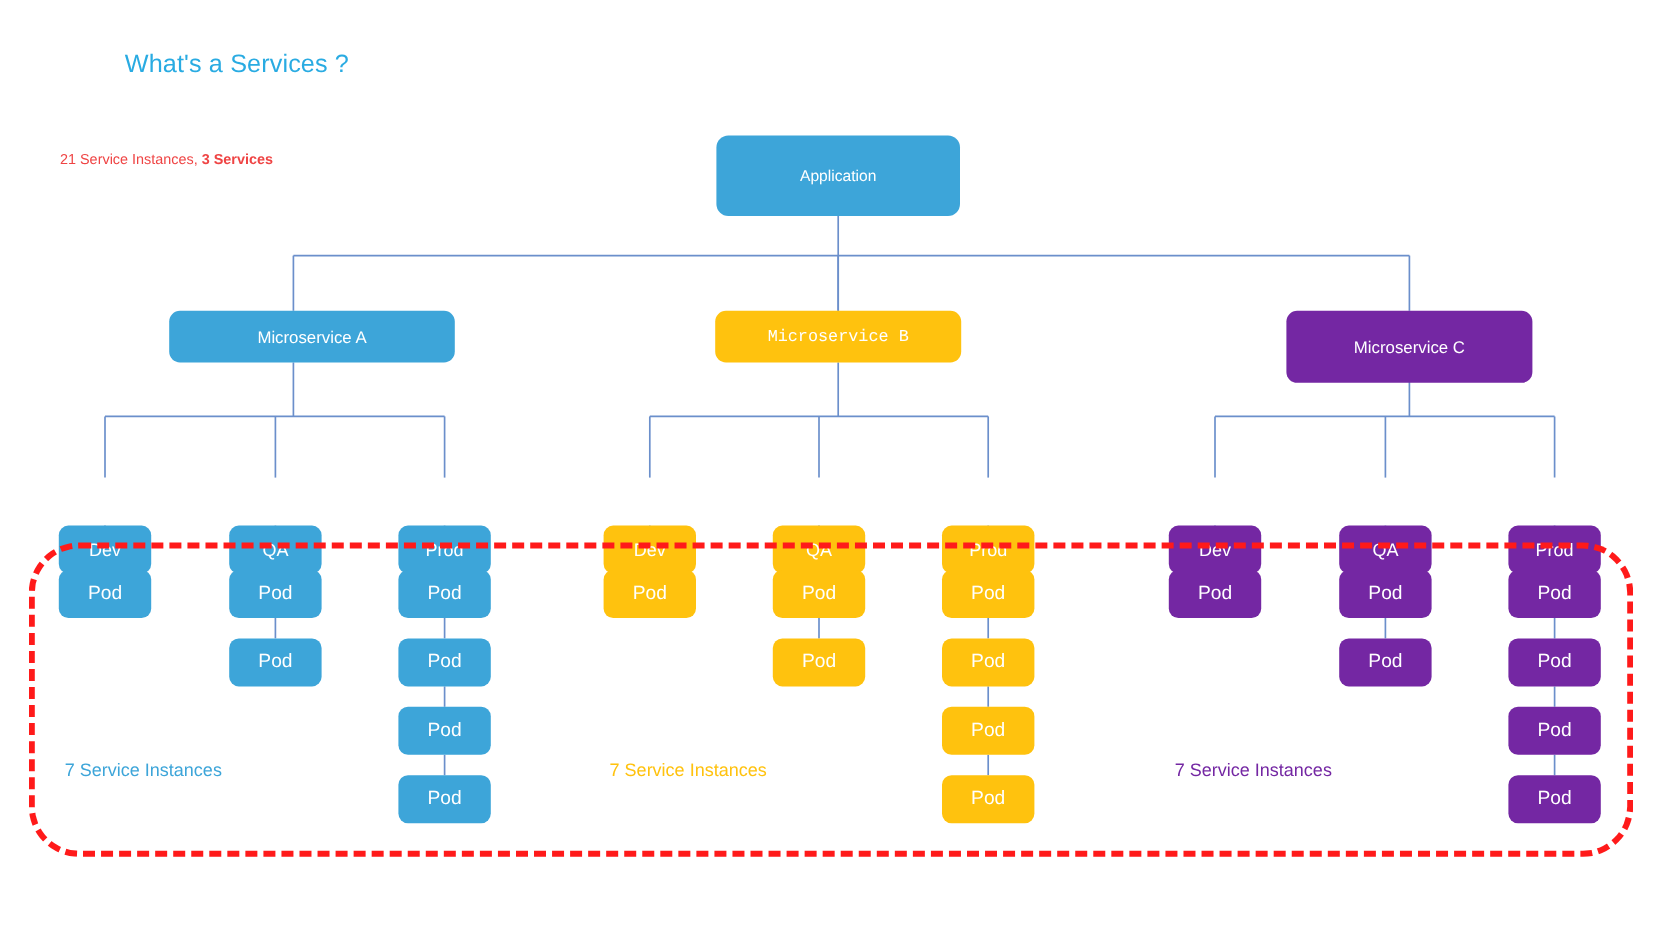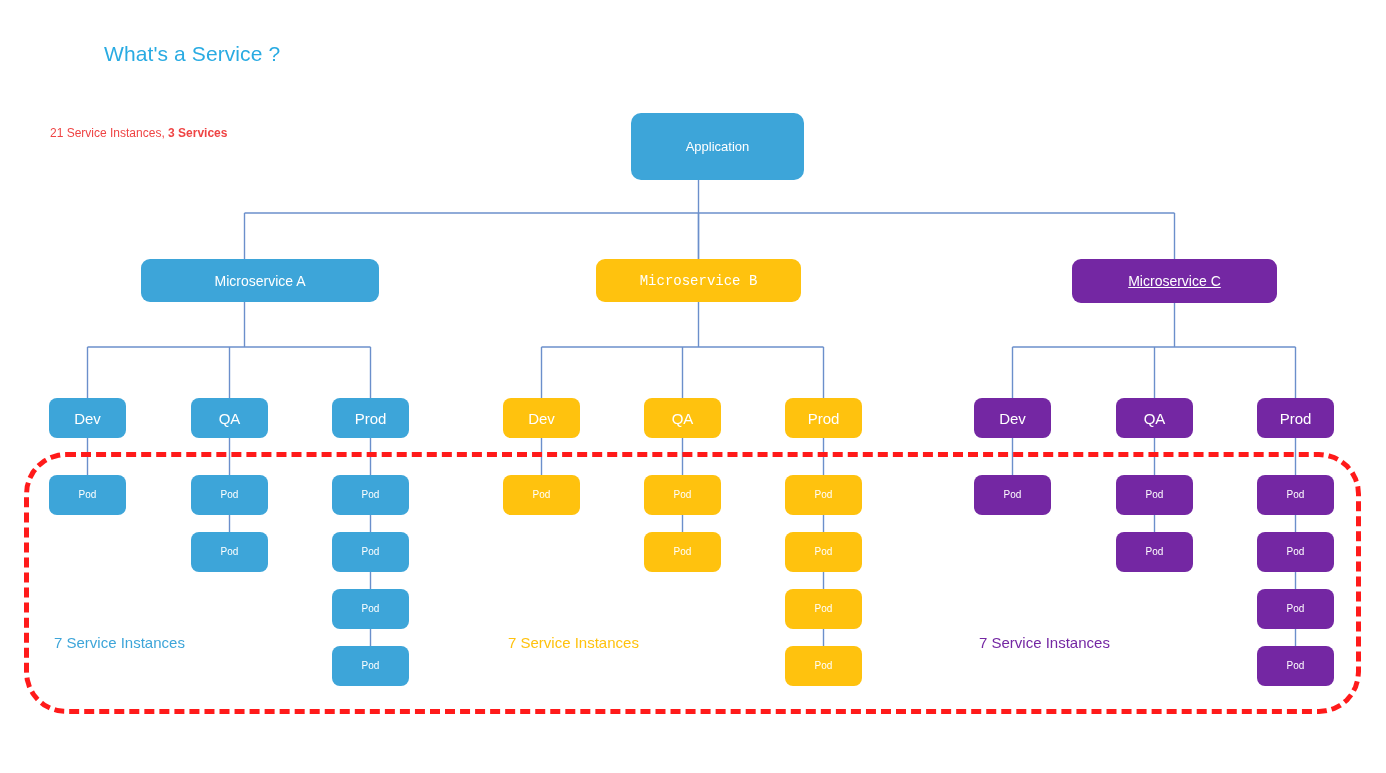--- a/index.html
+++ b/index.html
@@ -65,42 +65,42 @@
     justify-content: center;
     color: #ffffff;
     border-radius: 8px;
     font-size: 13px;
     line-height: 1;
     text-align: center;
     user-select: none;
   }
   .node.app   { border-radius: 10px; font-size: 13px; }
   .node.ms    { border-radius: 9px;  font-size: 14px; }
-  .node.env   { border-radius: 8px;  font-size: 15px; }
-  .node.pod   { border-radius: 8px;  font-size: 10px; }
+  .node.env   { border-radius: 8px;  font-size: 15px; margin-top: 40px; }
+  .node.pod   { border-radius: 8px;  font-size: 16px; }
 
   
   #group-outline {
     position: absolute;
     left: 24px;
     top: 452px;
     width: 1337px;
     height: 262px;
     border: 5px dashed #FF1A1A;
     border-radius: 42px;
     box-sizing: border-box;
     pointer-events: none;
   }
 </style>
 </head>
 <body>
 
 <div id="stage">
 
-  <div class="title">What's a Service ?</div>
+  <div class="title">What's a Services ?</div>
 
   <div class="totals">
     <span>21 Service Instances, </span><span class="b">3 Services</span>
   </div>
 
   <svg id="wires" viewBox="0 0 1386 773" xmlns="http://www.w3.org/2000/svg">
       <line x1="698.5" y1="180" x2="698.5" y2="259" stroke="#6B8FCB" stroke-width="1.4"></line>
       <line x1="244.5" y1="213" x2="1174.5" y2="213" stroke="#6B8FCB" stroke-width="1.4"></line>
       <line x1="244.5" y1="213" x2="244.5" y2="259" stroke="#6B8FCB" stroke-width="1.4"></line>
       <line x1="698.5" y1="213" x2="698.5" y2="259" stroke="#6B8FCB" stroke-width="1.4"></line>
@@ -137,21 +137,21 @@
       <line x1="1154.5" y1="438" x2="1154.5" y2="475" stroke="#6B8FCB" stroke-width="1.4"></line>
       <line x1="1154.5" y1="515" x2="1154.5" y2="532" stroke="#6B8FCB" stroke-width="1.4"></line>
       <line x1="1295.5" y1="347" x2="1295.5" y2="398" stroke="#6B8FCB" stroke-width="1.4"></line>
       <line x1="1295.5" y1="438" x2="1295.5" y2="475" stroke="#6B8FCB" stroke-width="1.4"></line>
       <line x1="1295.5" y1="515" x2="1295.5" y2="532" stroke="#6B8FCB" stroke-width="1.4"></line>
       <line x1="1295.5" y1="572" x2="1295.5" y2="589" stroke="#6B8FCB" stroke-width="1.4"></line>
       <line x1="1295.5" y1="629" x2="1295.5" y2="646" stroke="#6B8FCB" stroke-width="1.4"></line>
     </svg>
 
   <div id="nodes">
-      <div class="node app" style="left: 631px; top: 113px; width: 173px; height: 67px; background: rgb(61, 165, 217);">Application</div>
+      <div class="node app" style="left: 597px; top: 113px; width: 203px; height: 67px; background: rgb(61, 165, 217);">Application</div>
       <div class="node ms" style="left: 141px; top: 259px; width: 238px; height: 43px; background: rgb(61, 165, 217);">Microservice A</div>
       <div class="node env" style="left: 49px; top: 398px; width: 77px; height: 40px; background: rgb(61, 165, 217);">Dev</div>
       <div class="node pod" style="left: 49px; top: 475px; width: 77px; height: 40px; background: rgb(61, 165, 217);">Pod</div>
       <div class="node env" style="left: 191px; top: 398px; width: 77px; height: 40px; background: rgb(61, 165, 217);">QA</div>
       <div class="node pod" style="left: 191px; top: 475px; width: 77px; height: 40px; background: rgb(61, 165, 217);">Pod</div>
       <div class="node pod" style="left: 191px; top: 532px; width: 77px; height: 40px; background: rgb(61, 165, 217);">Pod</div>
       <div class="node env" style="left: 332px; top: 398px; width: 77px; height: 40px; background: rgb(61, 165, 217);">Prod</div>
       <div class="node pod" style="left: 332px; top: 475px; width: 77px; height: 40px; background: rgb(61, 165, 217);">Pod</div>
       <div class="node pod" style="left: 332px; top: 532px; width: 77px; height: 40px; background: rgb(61, 165, 217);">Pod</div>
       <div class="node pod" style="left: 332px; top: 589px; width: 77px; height: 40px; background: rgb(61, 165, 217);">Pod</div>
@@ -162,21 +162,21 @@
       <div class="node pod" style="left: 503px; top: 475px; width: 77px; height: 40px; background: rgb(255, 194, 14);">Pod</div>
       <div class="node env" style="left: 644px; top: 398px; width: 77px; height: 40px; background: rgb(255, 194, 14);">QA</div>
       <div class="node pod" style="left: 644px; top: 475px; width: 77px; height: 40px; background: rgb(255, 194, 14);">Pod</div>
       <div class="node pod" style="left: 644px; top: 532px; width: 77px; height: 40px; background: rgb(255, 194, 14);">Pod</div>
       <div class="node env" style="left: 785px; top: 398px; width: 77px; height: 40px; background: rgb(255, 194, 14);">Prod</div>
       <div class="node pod" style="left: 785px; top: 475px; width: 77px; height: 40px; background: rgb(255, 194, 14);">Pod</div>
       <div class="node pod" style="left: 785px; top: 532px; width: 77px; height: 40px; background: rgb(255, 194, 14);">Pod</div>
       <div class="node pod" style="left: 785px; top: 589px; width: 77px; height: 40px; background: rgb(255, 194, 14);">Pod</div>
       <div class="node pod" style="left: 785px; top: 646px; width: 77px; height: 40px; background: rgb(255, 194, 14);">Pod</div>
       <div class="instances-label" style="left: 508px; top: 634px; color: rgb(255, 194, 14);">7 Service Instances</div>
-      <div class="node ms" style="left: 1072px; top: 259px; width: 205px; height: 44px; background: rgb(116, 39, 163); text-decoration: underline;">Microservice C</div>
+      <div class="node ms" style="left: 1072px; top: 259px; width: 205px; height: 60px; background: rgb(116, 39, 163);">Microservice C</div>
       <div class="node env" style="left: 974px; top: 398px; width: 77px; height: 40px; background: rgb(116, 39, 163);">Dev</div>
       <div class="node pod" style="left: 974px; top: 475px; width: 77px; height: 40px; background: rgb(116, 39, 163);">Pod</div>
       <div class="node env" style="left: 1116px; top: 398px; width: 77px; height: 40px; background: rgb(116, 39, 163);">QA</div>
       <div class="node pod" style="left: 1116px; top: 475px; width: 77px; height: 40px; background: rgb(116, 39, 163);">Pod</div>
       <div class="node pod" style="left: 1116px; top: 532px; width: 77px; height: 40px; background: rgb(116, 39, 163);">Pod</div>
       <div class="node env" style="left: 1257px; top: 398px; width: 77px; height: 40px; background: rgb(116, 39, 163);">Prod</div>
       <div class="node pod" style="left: 1257px; top: 475px; width: 77px; height: 40px; background: rgb(116, 39, 163);">Pod</div>
       <div class="node pod" style="left: 1257px; top: 532px; width: 77px; height: 40px; background: rgb(116, 39, 163);">Pod</div>
       <div class="node pod" style="left: 1257px; top: 589px; width: 77px; height: 40px; background: rgb(116, 39, 163);">Pod</div>
       <div class="node pod" style="left: 1257px; top: 646px; width: 77px; height: 40px; background: rgb(116, 39, 163);">Pod</div>

